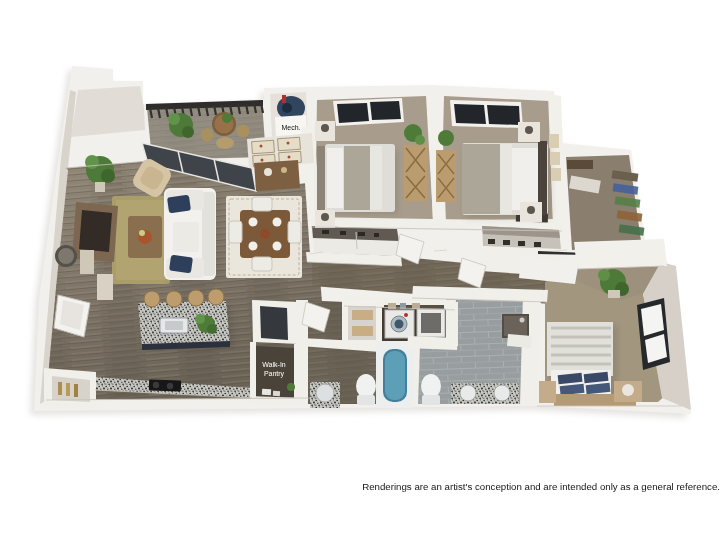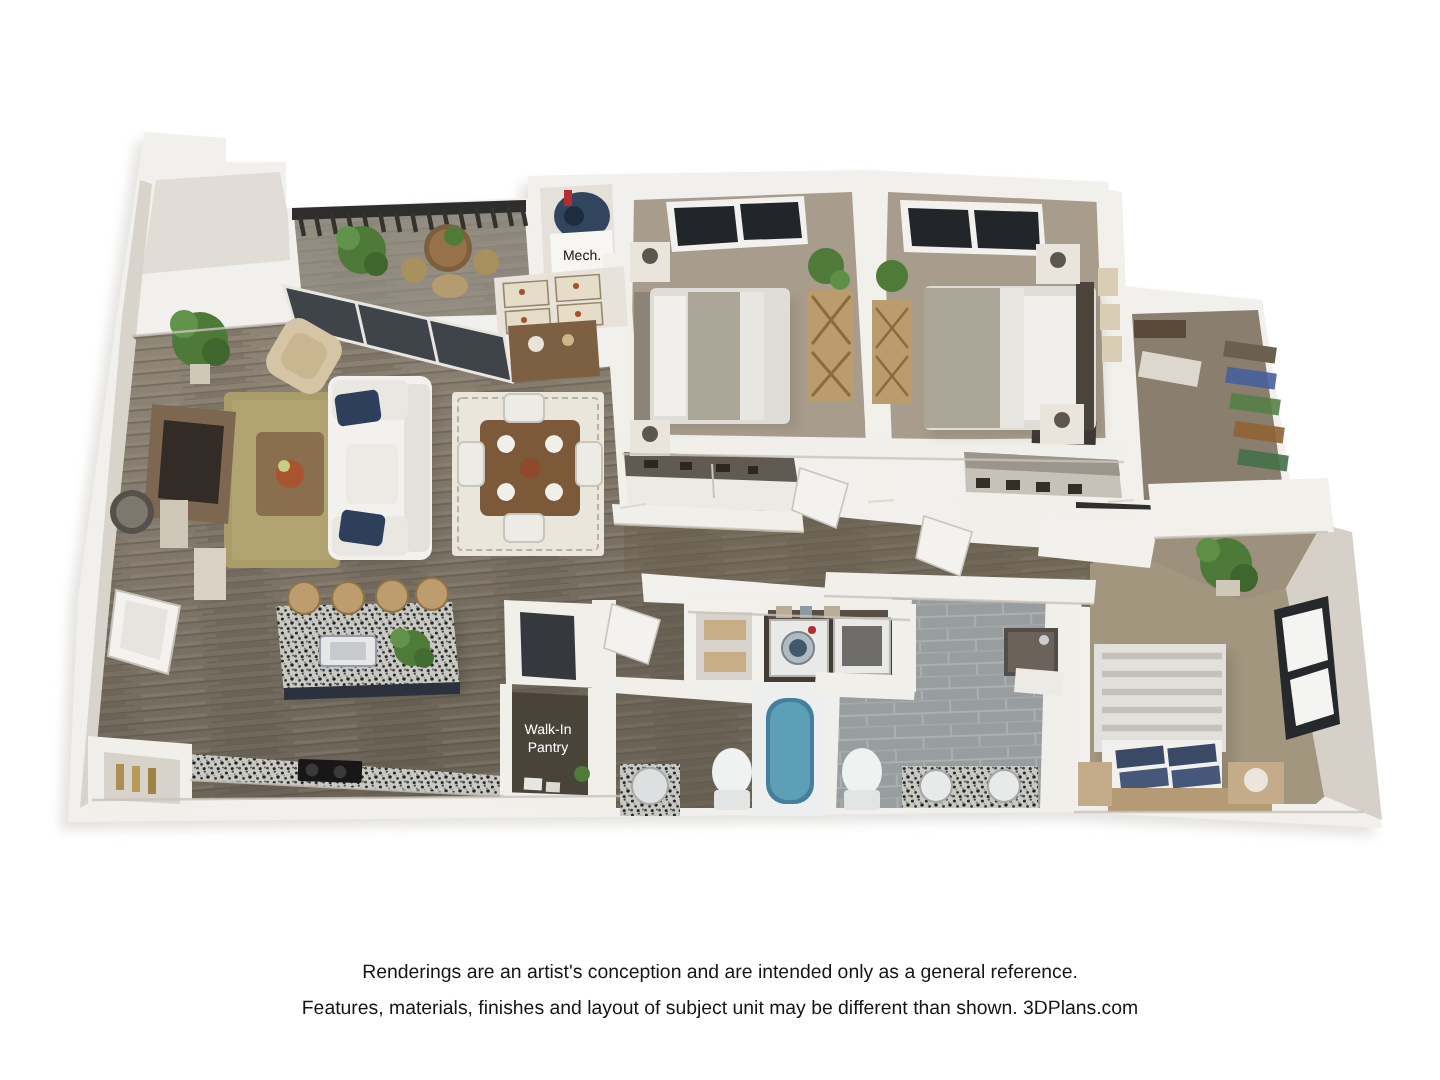--- a/index.html
+++ b/index.html
@@ -1,19 +1,19 @@
 <!DOCTYPE html>
 <html><head>
 <meta charset="utf-8">
 <style>
   html,body{margin:0;padding:0;background:#ffffff;}
   #page{position:relative;width:720px;height:540px;background:#ffffff;overflow:hidden;
         font-family:"Liberation Sans", sans-serif;}
   svg{display:block}
-  .disc{position:absolute;left:0;width:720px;text-align:center;color:#151515;
+  .disc{position:absolute;left:0;width:720px;text-align:right;color:#151515;
         font-family:"Liberation Sans", sans-serif;font-size:9.7px;}
 </style>
 </head>
 <body>
 <div id="page">
 <svg width="720" height="540" viewBox="0 0 720 540">
 <defs>
   <linearGradient id="woodg" x1="0" y1="0" x2="0.3" y2="1">
     <stop offset="0" stop-color="#918878"></stop>
     <stop offset="0.5" stop-color="#80776a"></stop>
@@ -458,14 +458,13 @@
 <polyline points="537,406 682,406"></polyline>
 </g>
 <g stroke="#d8d2ca" stroke-width="1" fill="none" opacity="0.8">
 <polyline points="323,252 310,254"></polyline>
 <polyline points="447,250 434,251"></polyline>
 <polyline points="567,250 554,251"></polyline>
 </g>
 </svg>
 
 <div class="disc" style="top:480.5px;">Renderings are an artist's conception and are intended only as a general reference.</div>
-<div class="disc" style="top:498.5px;">Features, materials, finishes and layout of subject unit may be different than shown. 3DPlans.com</div>
 </div>
 
 </body></html>

